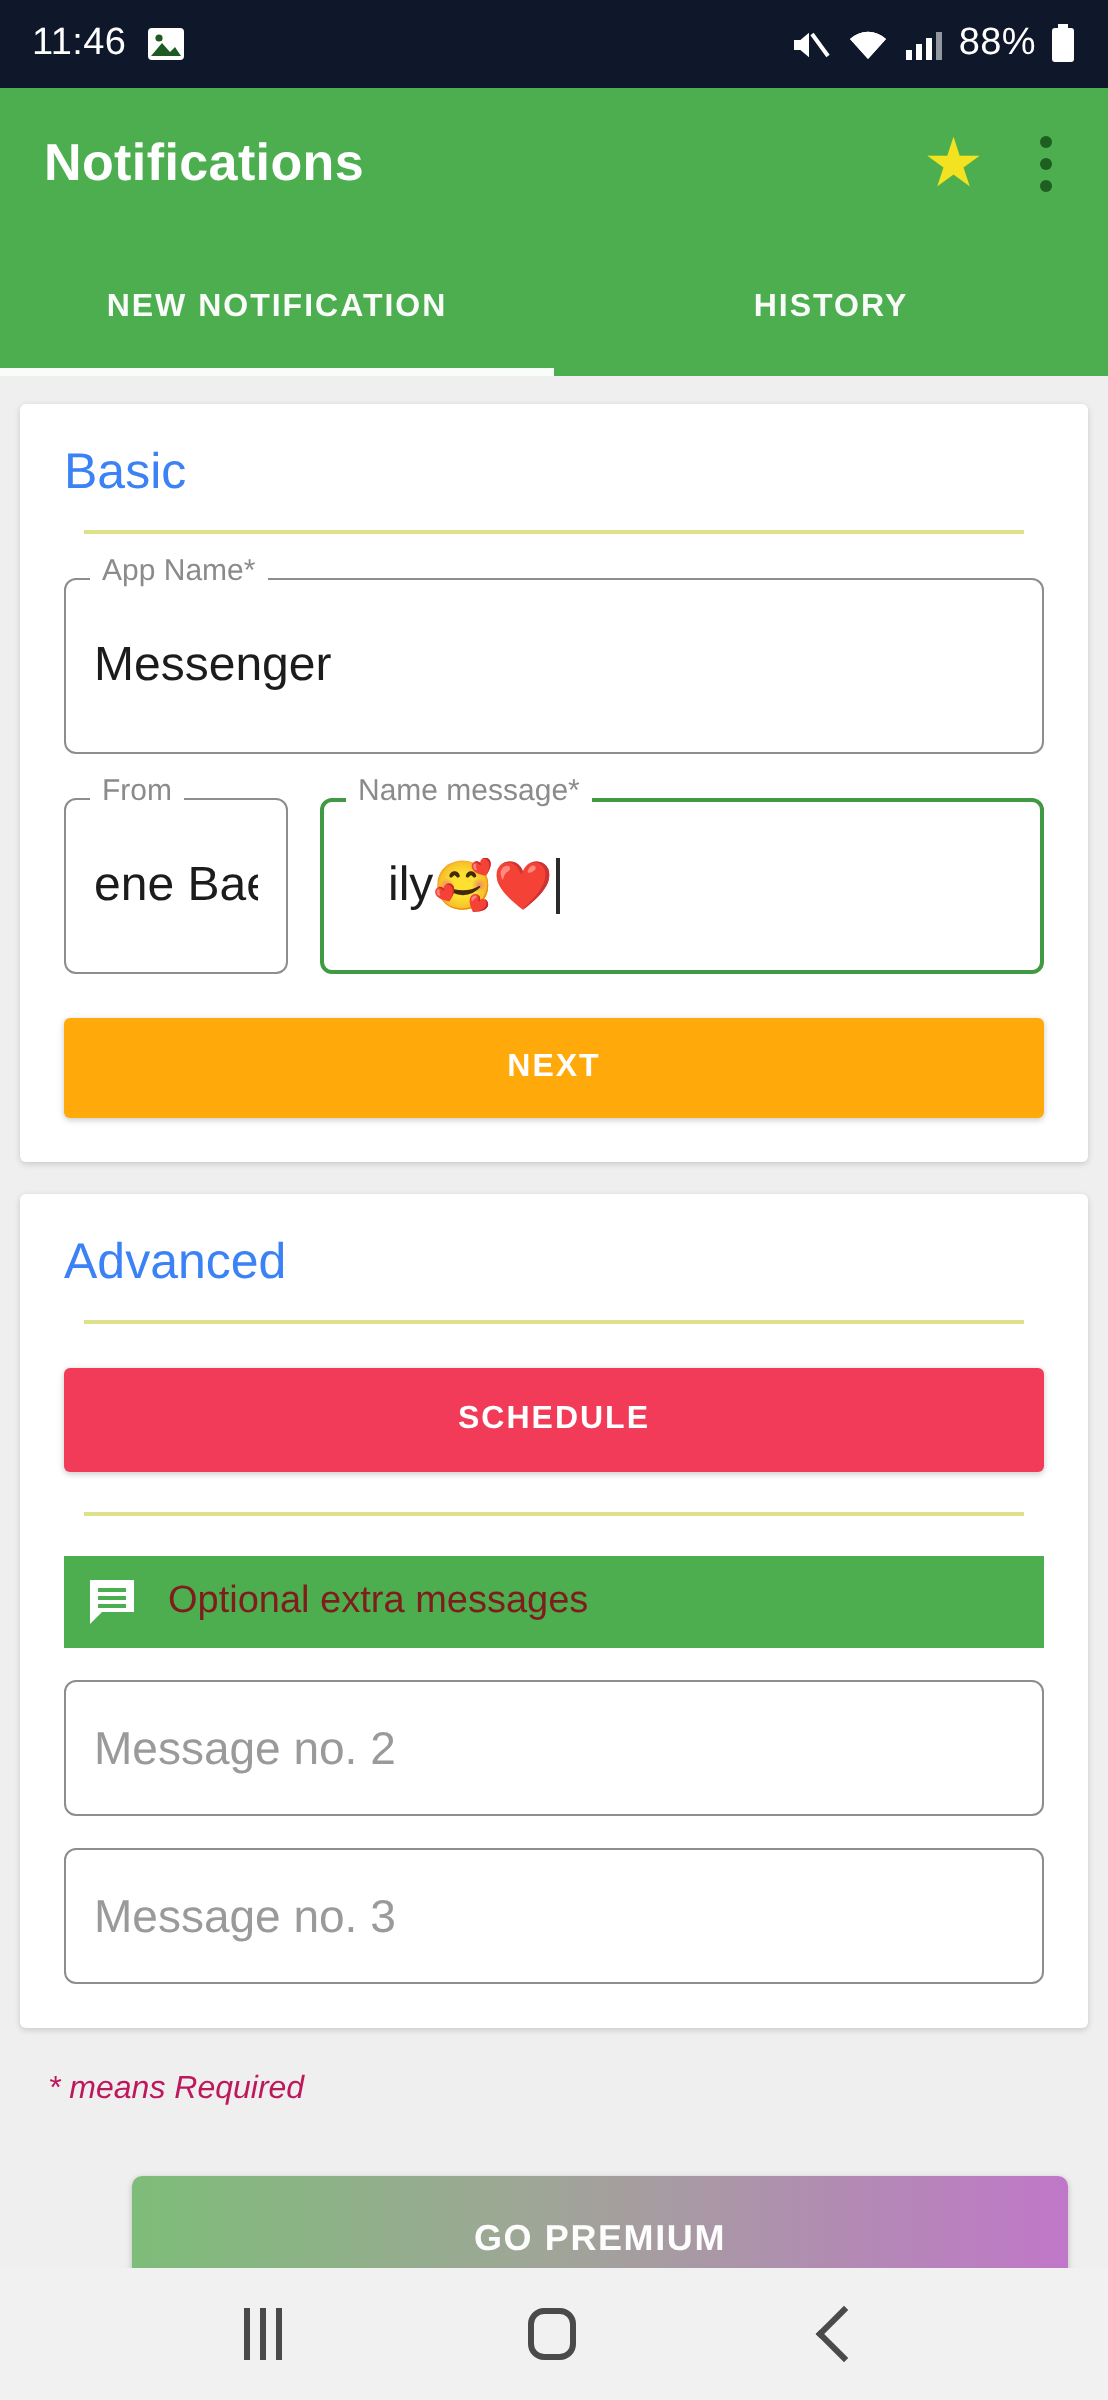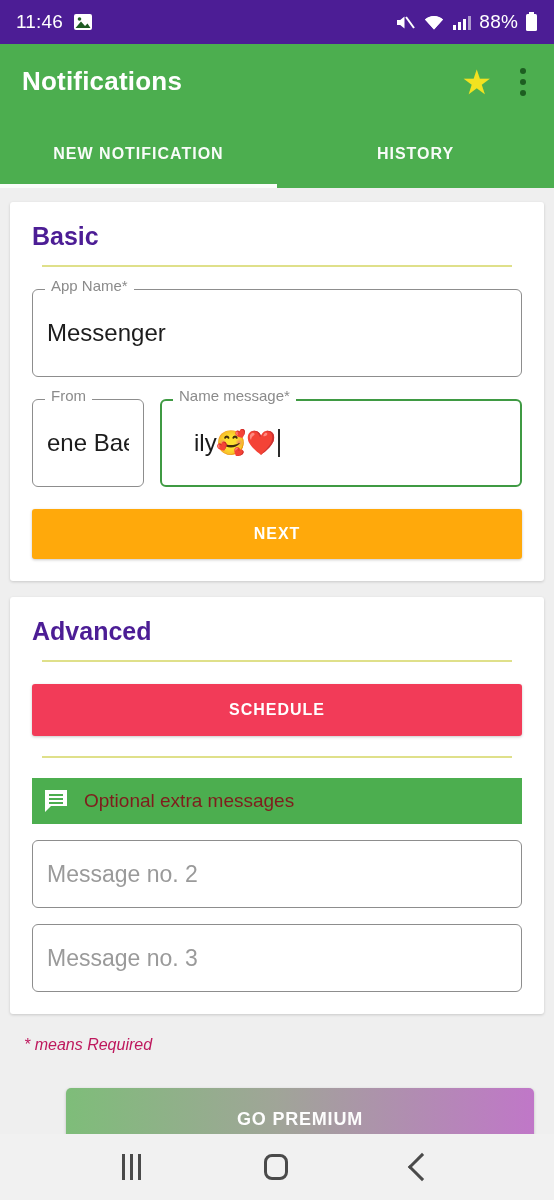--- a/index.html
+++ b/index.html
@@ -5,21 +5,21 @@
   * { box-sizing: border-box; margin: 0; padding: 0; }
   html, body {
     width: 554px; height: 1200px;
     font-family: "Liberation Sans", sans-serif;
     background: #efefef; overflow: hidden;
   }
   #app { position: relative; width: 554px; height: 1200px; display: flex; flex-direction: column; }
 
   
   .statusbar {
-    height: 44px; background: #4c1d95; color: #ffffff;
+    height: 44px; background: #0f172a; color: #ffffff;
     display: flex; align-items: center; padding: 0 16px;
     font-size: 19px; letter-spacing: .2px; flex: 0 0 auto;
   }
   .sb-left { display: flex; align-items: center; gap: 10px; }
   .sb-right { margin-left: auto; display: flex; align-items: center; gap: 7px; }
   .sb-pct { font-size: 19px; }
   .ic { display: inline-block; line-height: 0; }
 
   
   .appbar {
@@ -46,21 +46,21 @@
   }
 
   
   .content { flex: 1 1 auto; background: #efefef; padding: 14px 0 0 0; overflow: hidden; position: relative; }
 
   .card {
     background: #ffffff; margin: 0 10px 16px 10px; border-radius: 3px;
     box-shadow: 0 1px 3px rgba(0,0,0,.16);
     padding: 20px 22px 22px 22px;
   }
-  .card-title { font-size: 25px; font-weight: bold; color: #4c1d95; }
+  .card-title { font-size: 25px; font-weight: normal; color: #3b82f6; }
   .divider { height: 2px; background: #dfe08a; margin: 14px 10px 0 10px; }
 
   
   .field { position: relative; margin-top: 22px; }
   .field .box {
     border: 1.5px solid #8d8d8d; border-radius: 6px;
     height: 88px; display: flex; align-items: center; padding: 0 14px;
     background: #fff;
   }
   .field.focused .box { border-color: #3f9a43; border-width: 2px; padding-left: 32px; }

